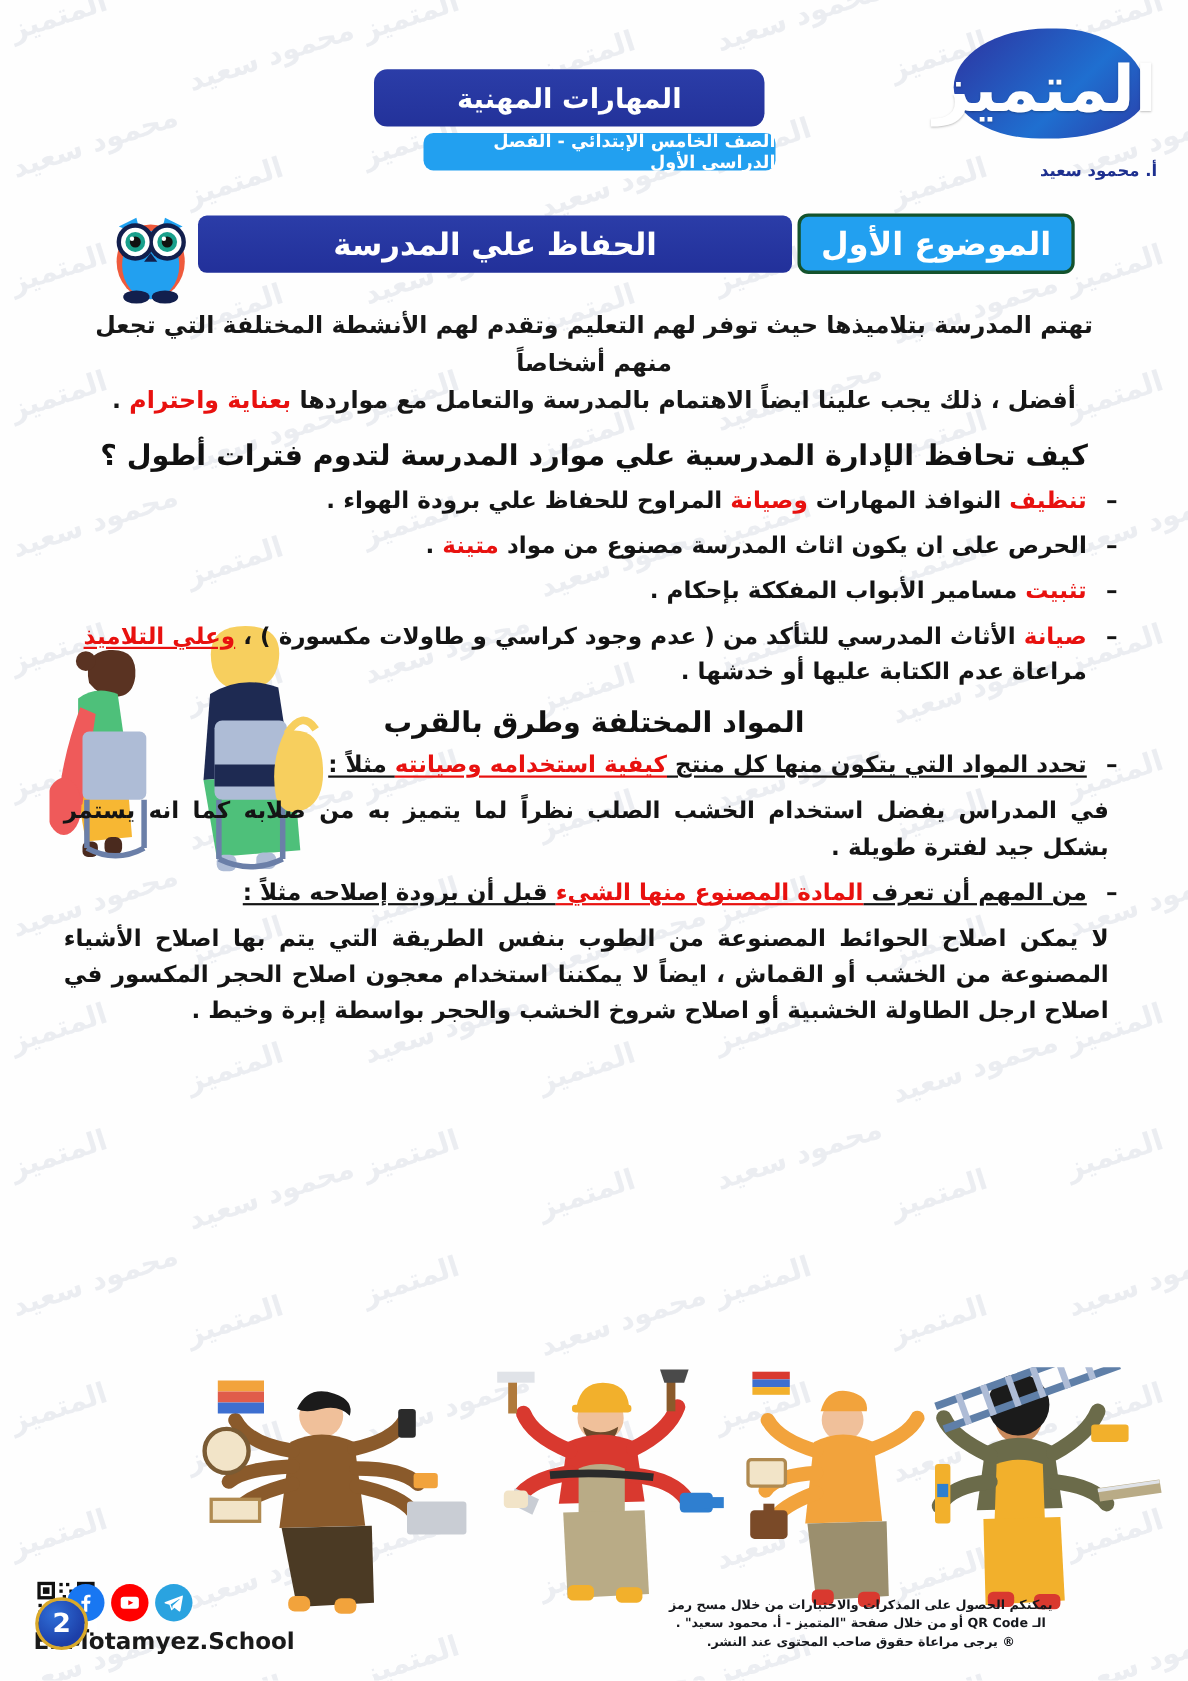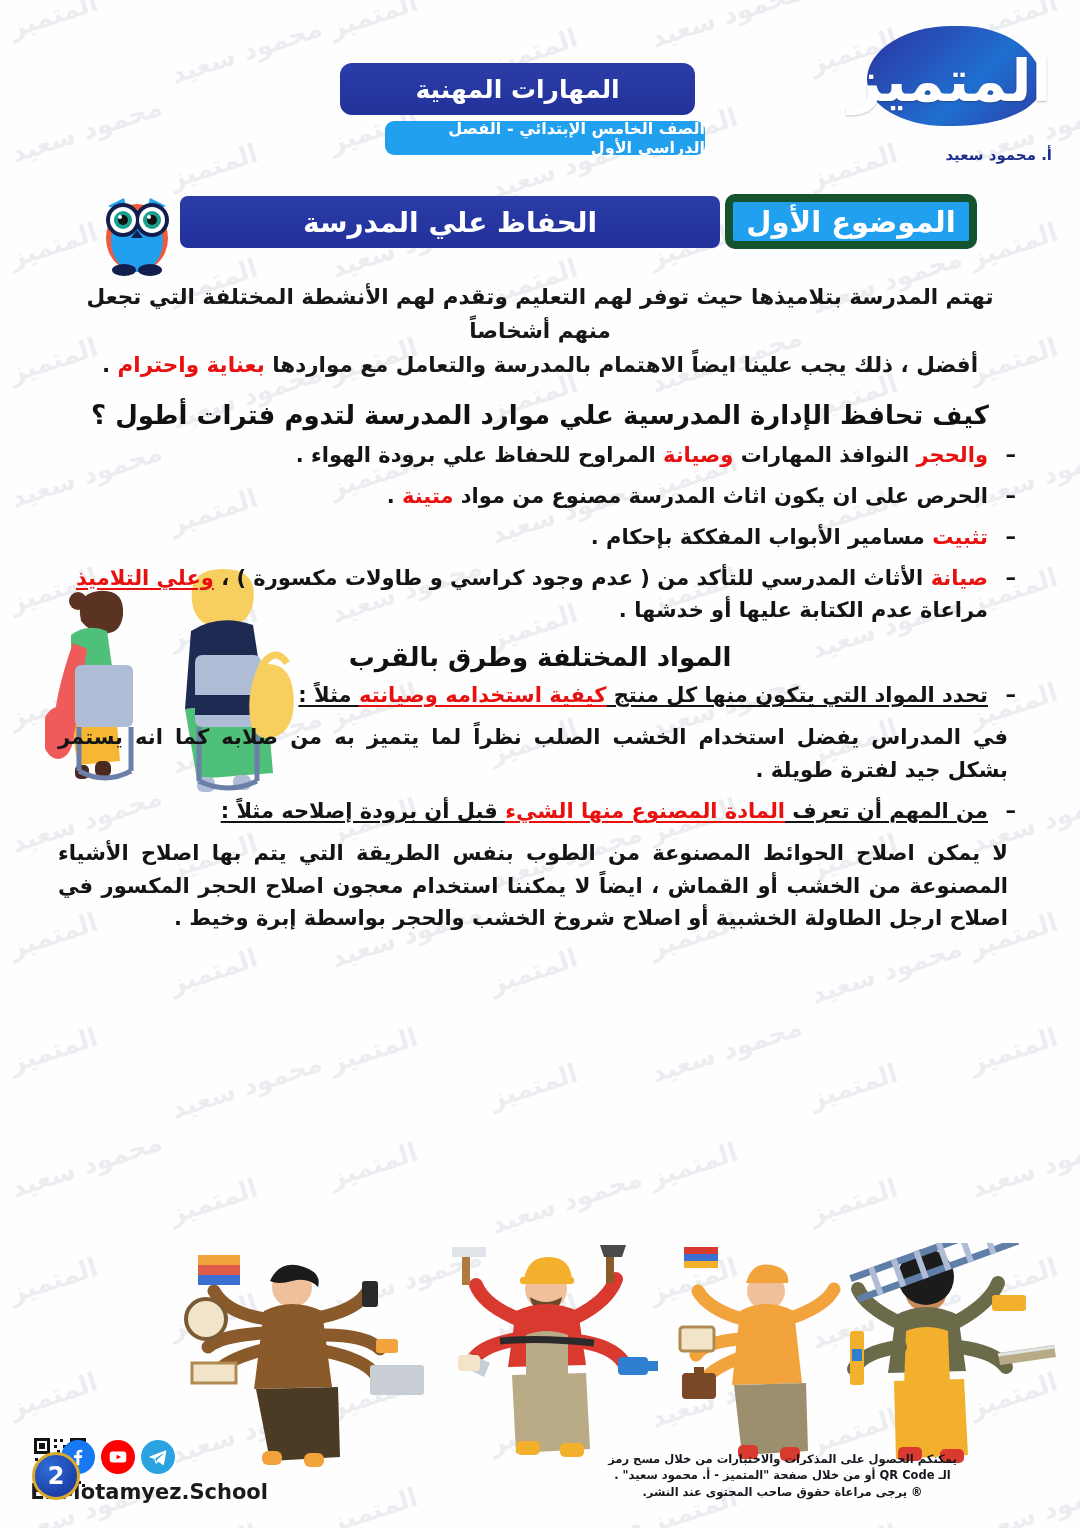--- a/index.html
+++ b/index.html
@@ -105,21 +105,21 @@
     position: absolute;
     top: 186px; left: 0; right: 0;
     height: 72px;
     z-index: 6;
   }
   .topic-tag {
     position: absolute;
     top: 8px; right: 103px;
     width: 252px; height: 55px;
     background: #22a0f0;
-    border: 8px solid #14532d;
+    border: 3px solid #14532d;
     border-radius: 10px;
     display: flex; align-items: center; justify-content: center;
     color: #fff; font-size: 29px; font-weight: bold;
   }
   .topic-main {
     position: absolute;
     top: 10px; right: 360px;
     width: 540px; height: 52px;
     background: linear-gradient(180deg,#2b3da8 0%,#22309a 100%);
     border-radius: 8px;
@@ -454,21 +454,21 @@
   <div class="content">
 
     <p class="para para-center">
       <span>تهتم المدرسة بتلاميذها حيث توفر لهم التعليم وتقدم لهم الأنشطة المختلفة التي تجعل منهم أشخاصاً</span><br>
       <span>أفضل ، ذلك يجب علينا ايضاً الاهتمام بالمدرسة والتعامل مع مواردها </span><span class="red">بعناية واحترام</span><span> .</span>
     </p>
 
     <h2 class="h-section">كيف تحافظ الإدارة المدرسية علي موارد المدرسة لتدوم فترات أطول ؟</h2>
 
     <ul class="bullets list-offset" id="bulletList">
-        <li><span class="red">والحجر</span><span> النوافذ المهارات </span><span class="red">وصيانة</span><span> المراوح للحفاظ علي برودة الهواء .</span></li>
+        <li><span class="red">تنظيف</span><span> النوافذ المهارات </span><span class="red">وصيانة</span><span> المراوح للحفاظ علي برودة الهواء .</span></li>
         <li><span>الحرص على ان يكون اثاث المدرسة مصنوع من مواد </span><span class="red">متينة</span><span> .</span></li>
         <li><span class="red">تثبيت</span><span> مسامير الأبواب المفككة بإحكام .</span></li>
         <li><span class="red">صيانة</span><span> الأثاث المدرسي للتأكد من ( عدم وجود كراسي و طاولات مكسورة ) ، </span><span class="red u">وعلي التلاميذ</span><span> مراعاة عدم الكتابة عليها أو خدشها .</span></li>
       </ul>
 
     <h2 class="h-section-2">المواد المختلفة وطرق بالقرب</h2>
 
     <div id="sec2List">
         <div>
           <ul class="bullets">

